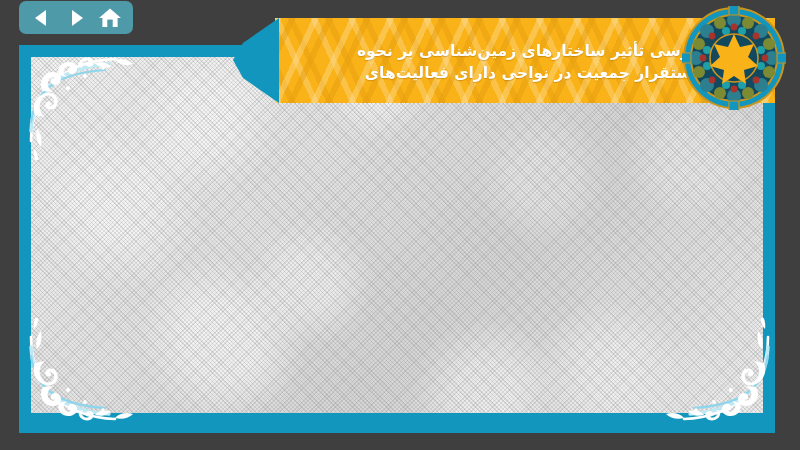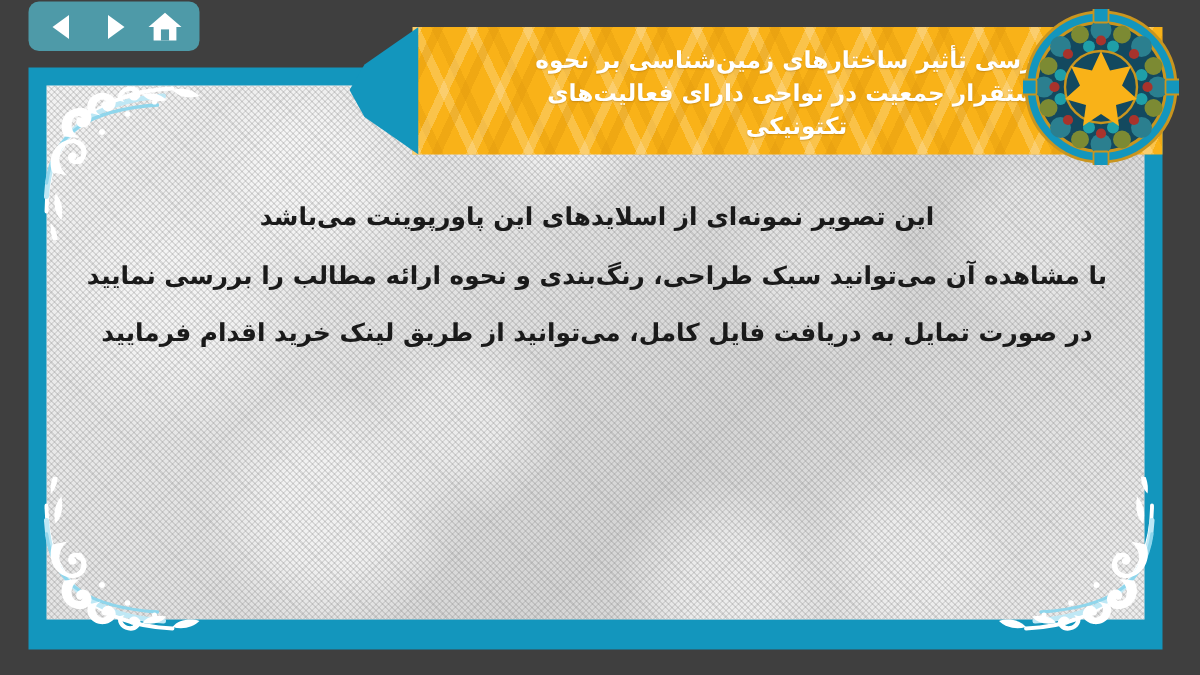--- a/index.html
+++ b/index.html
@@ -200,21 +200,20 @@
 
   <svg class="banner-tail" viewBox="0 0 46 85" preserveAspectRatio="none">
     <polygon points="46,0 46,85 10,60 0,42 10,25" fill="#1396bd"></polygon>
   </svg>
 
   <div class="banner">
     <div class="weave"></div>
     <div class="banner-inner">
       <div class="banner-line">بررسی تأثیر ساختارهای زمین‌شناسی بر نحوه</div>
       <div class="banner-line">استقرار جمعیت در نواحی دارای فعالیت‌های</div>
-      <div class="banner-line">تکتونیکی</div>
     </div>
   </div>
 
   <svg class="medallion" viewBox="0 0 104 104">
     <circle cx="52" cy="52" r="50" fill="#1396bd"></circle>
     <circle cx="52" cy="52" r="50" fill="none" stroke="#c9951f" stroke-width="2"></circle>
     <circle cx="52" cy="52" r="43" fill="#13495f"></circle>
     <circle cx="52" cy="52" r="43" fill="none" stroke="#c9951f" stroke-width="2"></circle>
     <g>
       <g fill="#2b7f8f">
@@ -261,19 +260,14 @@
     <circle cx="52" cy="52" r="24" fill="none" stroke="#c9951f" stroke-width="1.6"></circle>
     <path d="M52,28 L58,41 L72,38 L66,51 L76,60 L62,64 L64,78 L52,70 L40,78 L42,64 L28,60 L38,51 L32,38 L46,41 Z" fill="#f9b218"></path>
     <g fill="#1396bd" stroke="#c9951f" stroke-width="1.2">
       <rect x="47" y="-1" width="10" height="10" rx="1"></rect>
       <rect x="47" y="95" width="10" height="10" rx="1"></rect>
       <rect x="-1" y="47" width="10" height="10" rx="1"></rect>
       <rect x="95" y="47" width="10" height="10" rx="1"></rect>
     </g>
   </svg>
 
-  <div class="body-text">
-    <div class="body-line">این تصویر نمونه‌ای از اسلایدهای این پاورپوینت می‌باشد</div>
-    <div class="body-line">با مشاهده آن می‌توانید سبک طراحی، رنگ‌بندی و نحوه ارائه مطالب را بررسی نمایید</div>
-    <div class="body-line">در صورت تمایل به دریافت فایل کامل، می‌توانید از طریق لینک خرید اقدام فرمایید</div>
-  </div>
 
 </div>
 
 </body></html>

